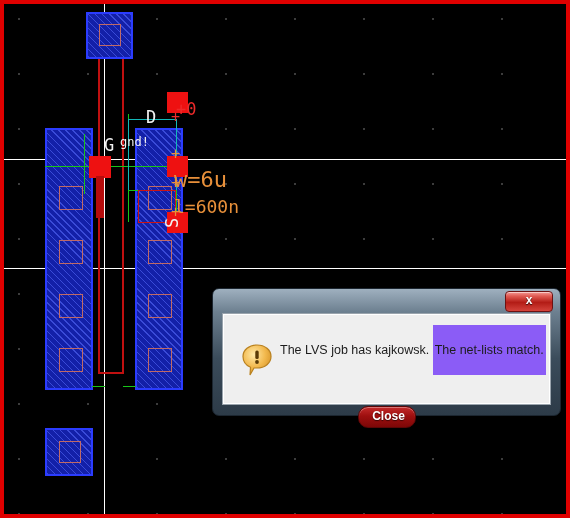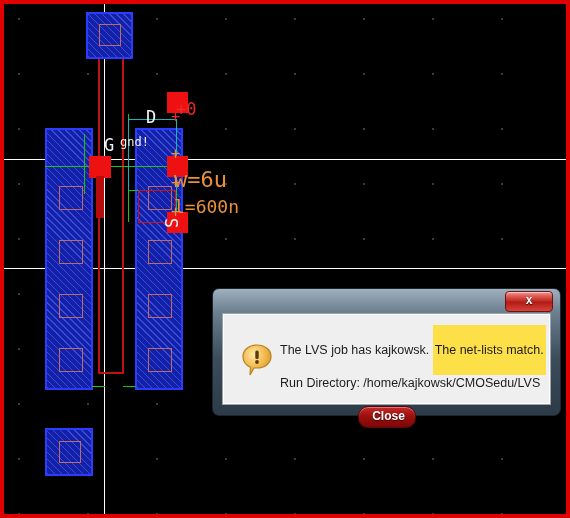--- a/index.html
+++ b/index.html
@@ -75,21 +75,21 @@
                 font-size:12px;font-weight:bold;color:#ffffff;
                 text-shadow:0 1px 1px rgba(0,0,0,.75);font-family:"Liberation Sans",sans-serif;}
 
   #dlg-body{position:absolute;left:9px;right:9px;top:24px;bottom:10px;
             background:#efefef;border:1px solid #9aa4ad;
             box-shadow:inset 0 0 0 1px #ffffff;}
 
   #warn-icon{position:absolute;left:18px;top:29px;width:34px;height:34px;}
   #msg1{position:absolute;left:57px;top:29px;font-size:12.5px;color:#1c1c1c;white-space:nowrap;
         font-family:"Liberation Sans", sans-serif;}
-  #msg1 .hl{background:#fde047;padding:18px 2px;}
+  #msg1 .hl{background:#8b5cf6;padding:18px 2px;}
   #msg2{position:absolute;left:57px;top:62px;font-size:12.5px;color:#1c1c1c;white-space:nowrap;
         font-family:"Liberation Sans", sans-serif;}
 
   #ok-btn{position:absolute;left:50%;transform:translateX(-50%);top:92px;
           width:56px;height:20px;border-radius:10px;cursor:pointer;
           background:linear-gradient(180deg,#c42b2b 0%, #9e0f0f 45%, #7d0707 100%);
           border:1px solid #5d0606;box-shadow:inset 0 1px 0 rgba(255,255,255,.35);}
   #ok-btn .t{position:absolute;left:4px;right:0;top:2px;text-align:center;font-size:12px;
              font-weight:bold;color:#ffffff;font-family:"Liberation Sans",sans-serif;
              text-shadow:0 1px 1px rgba(0,0,0,.6);}
@@ -184,21 +184,20 @@
           <rect x="14.3" y="7.5" width="3.4" height="8.6" rx="1.5" fill="#5a3a06"></rect>
           <circle cx="16" cy="19" r="1.9" fill="#5a3a06"></circle>
         </svg>
       </div>
 
       <div id="msg1">
         <span>The LVS job has kajkowsk.</span>
         <span class="hl">The net-lists match.</span>
       </div>
 
-      <div id="msg2">Run Directory: /home/kajkowsk/CMOSedu/LVS</div>
 
       <div id="ok-btn">
         <div class="t">Close</div>
       </div>
 
     </div>
   </div>
 
 </div>
 

